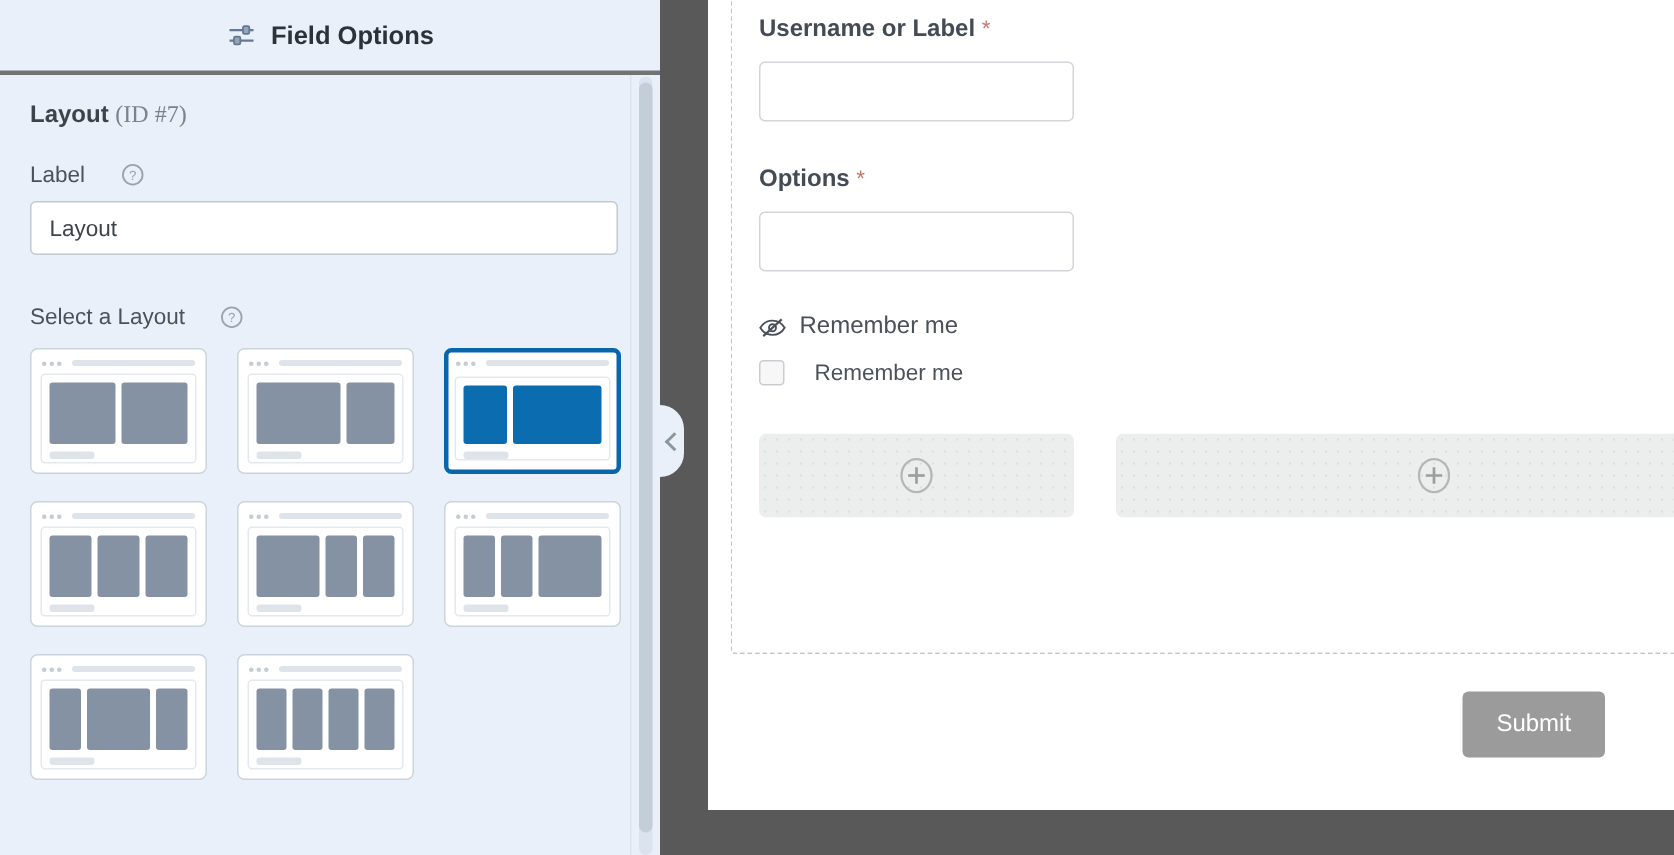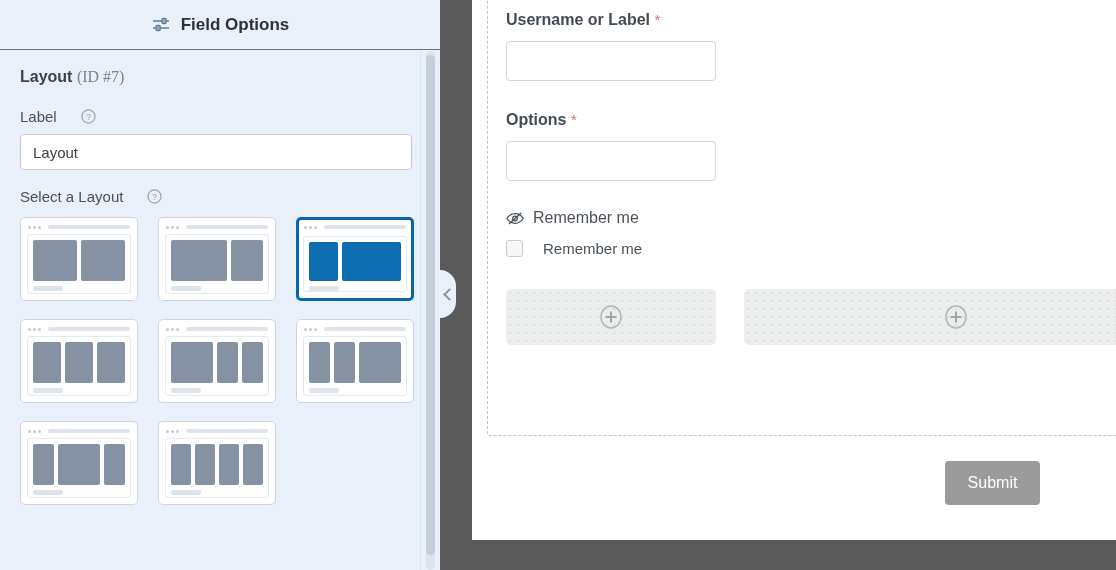--- a/index.html
+++ b/index.html
@@ -30,21 +30,21 @@
   .tab.inactive {
     background: #dfe3e8;
     color: #49525d;
     border-bottom: 1px solid #ccd3da;
     border-right: 1px solid #ccd3da;
   }
   .tab.active {
     background: #e9f0fa;
     color: #2c3338;
     font-weight: bold;
-    border-bottom: 1px solid #737373;
+    border-bottom: 3px solid #737373;
   }
   .tab-ico { width: 20px; height: 18px; display: block; flex: none; }
 
   .panel-body {
     position: absolute; top: 50px; left: 0;
     width: 440px; height: 520px;
     padding: 18px 20px 0 20px;
   }
   .field-title {
     font-size: 16px; color: #444a52; margin-bottom: 22px;
@@ -63,21 +63,21 @@
     border: 1px solid #c3c9d0;
     border-radius: 4px;
     background: #fff;
     font-size: 15px;
     color: #3c4349;
     padding: 0 12px;
     font-family: "Liberation Sans", sans-serif;
     outline: none;
     display: block;
   }
-  .select-layout-lbl { margin-top: 18px; margin-bottom: 12px; text-align: right; }
+  .select-layout-lbl { margin-top: 33px; margin-bottom: 12px; text-align: right; }
 
   
   .thumb-grid {
     display: flex; flex-wrap: wrap;
     gap: 18px 20px;
     width: 400px;
   }
   .thumb {
     width: 118px; height: 84px;
     background: #ffffff;
@@ -194,21 +194,21 @@
     background-image: radial-gradient(#dcdddd 1px, transparent 1px);
     background-size: 8px 8px;
     display: flex; align-items: center; justify-content: center;
     cursor: pointer;
   }
   .dz.one { width: 213px; }
   .dz.two { width: 430px; }
   .plus-ico { width: 26px; height: 26px; display: block; }
 
   .submit-btn {
-    position: absolute; left: 473px; top: 461px;
+    position: absolute; left: 503px; top: 461px;
     width: 95px; height: 44px;
     background: #9b9b9b;
     color: #ffffff;
     border: none; border-radius: 4px;
     font-size: 16px;
     font-family: "Liberation Sans", sans-serif;
     cursor: pointer;
   }
 </style>
 </head>

